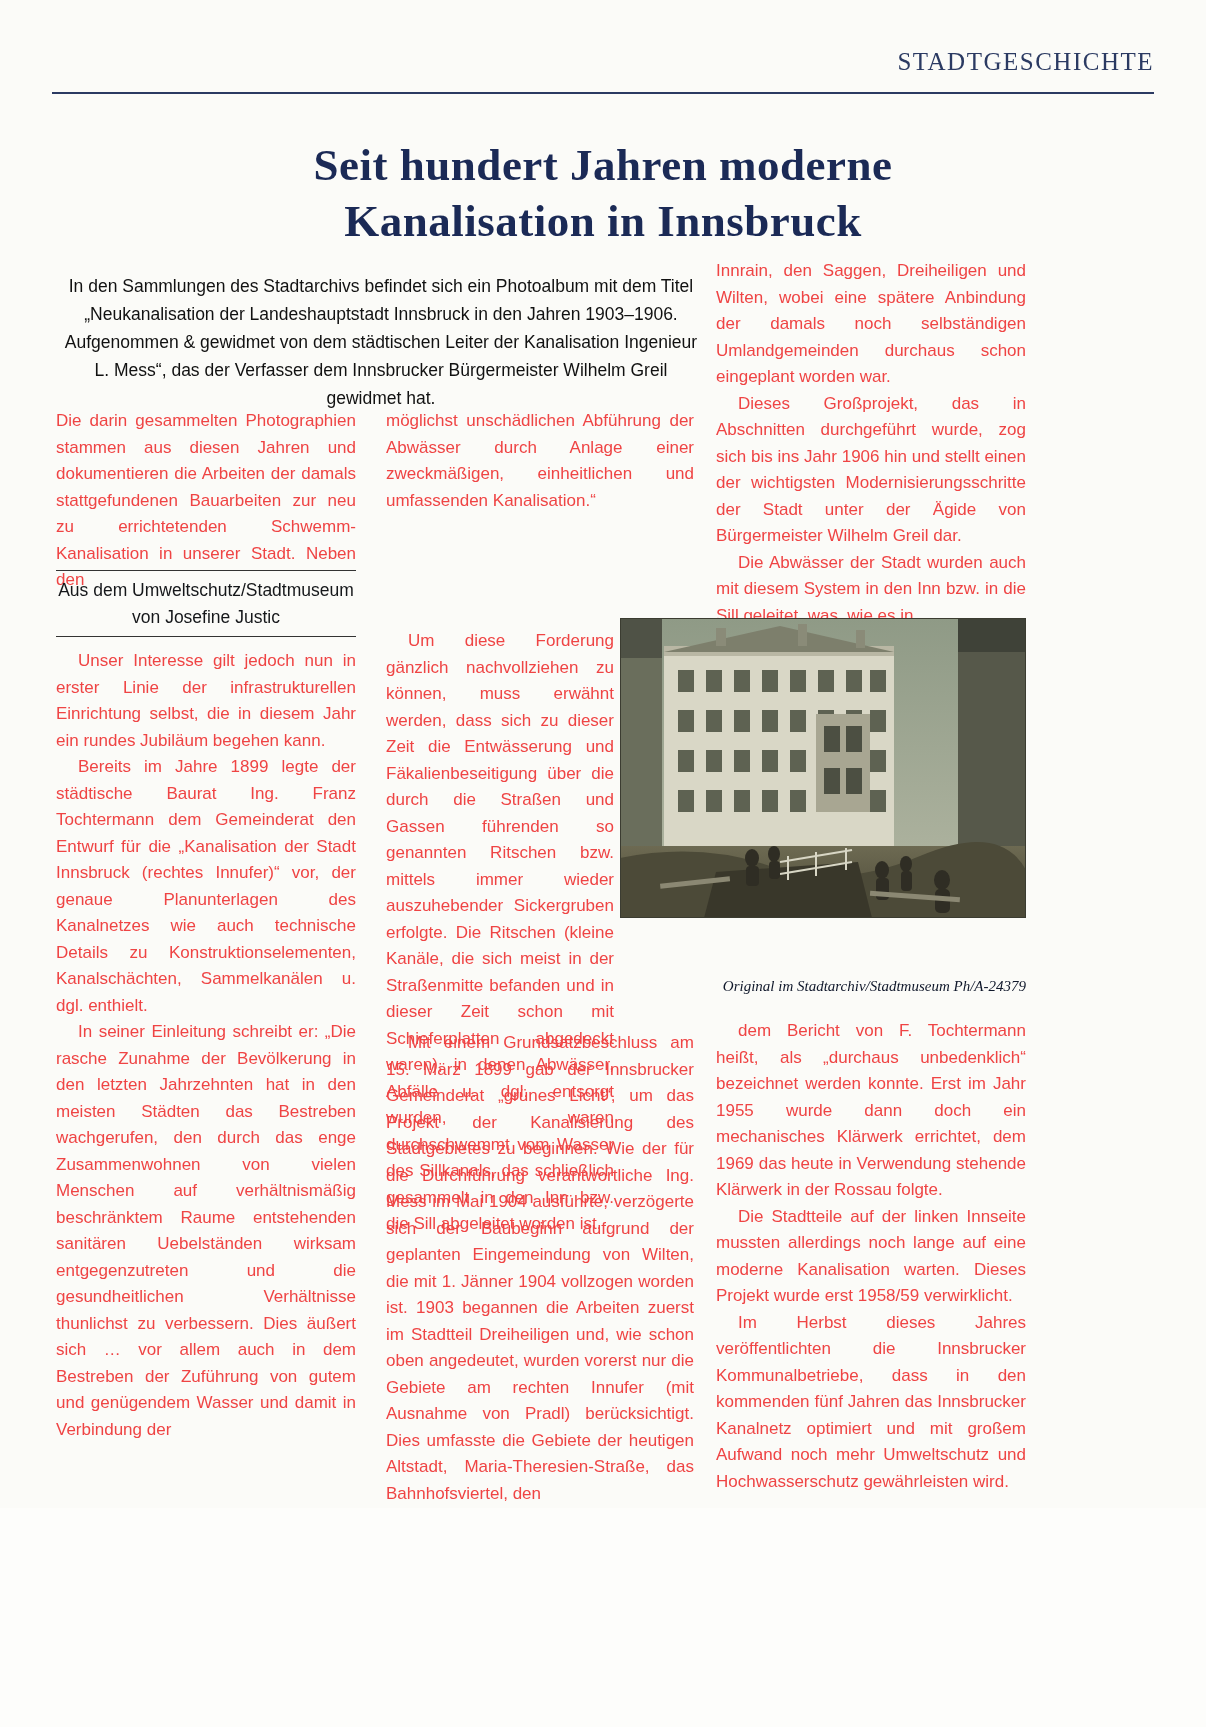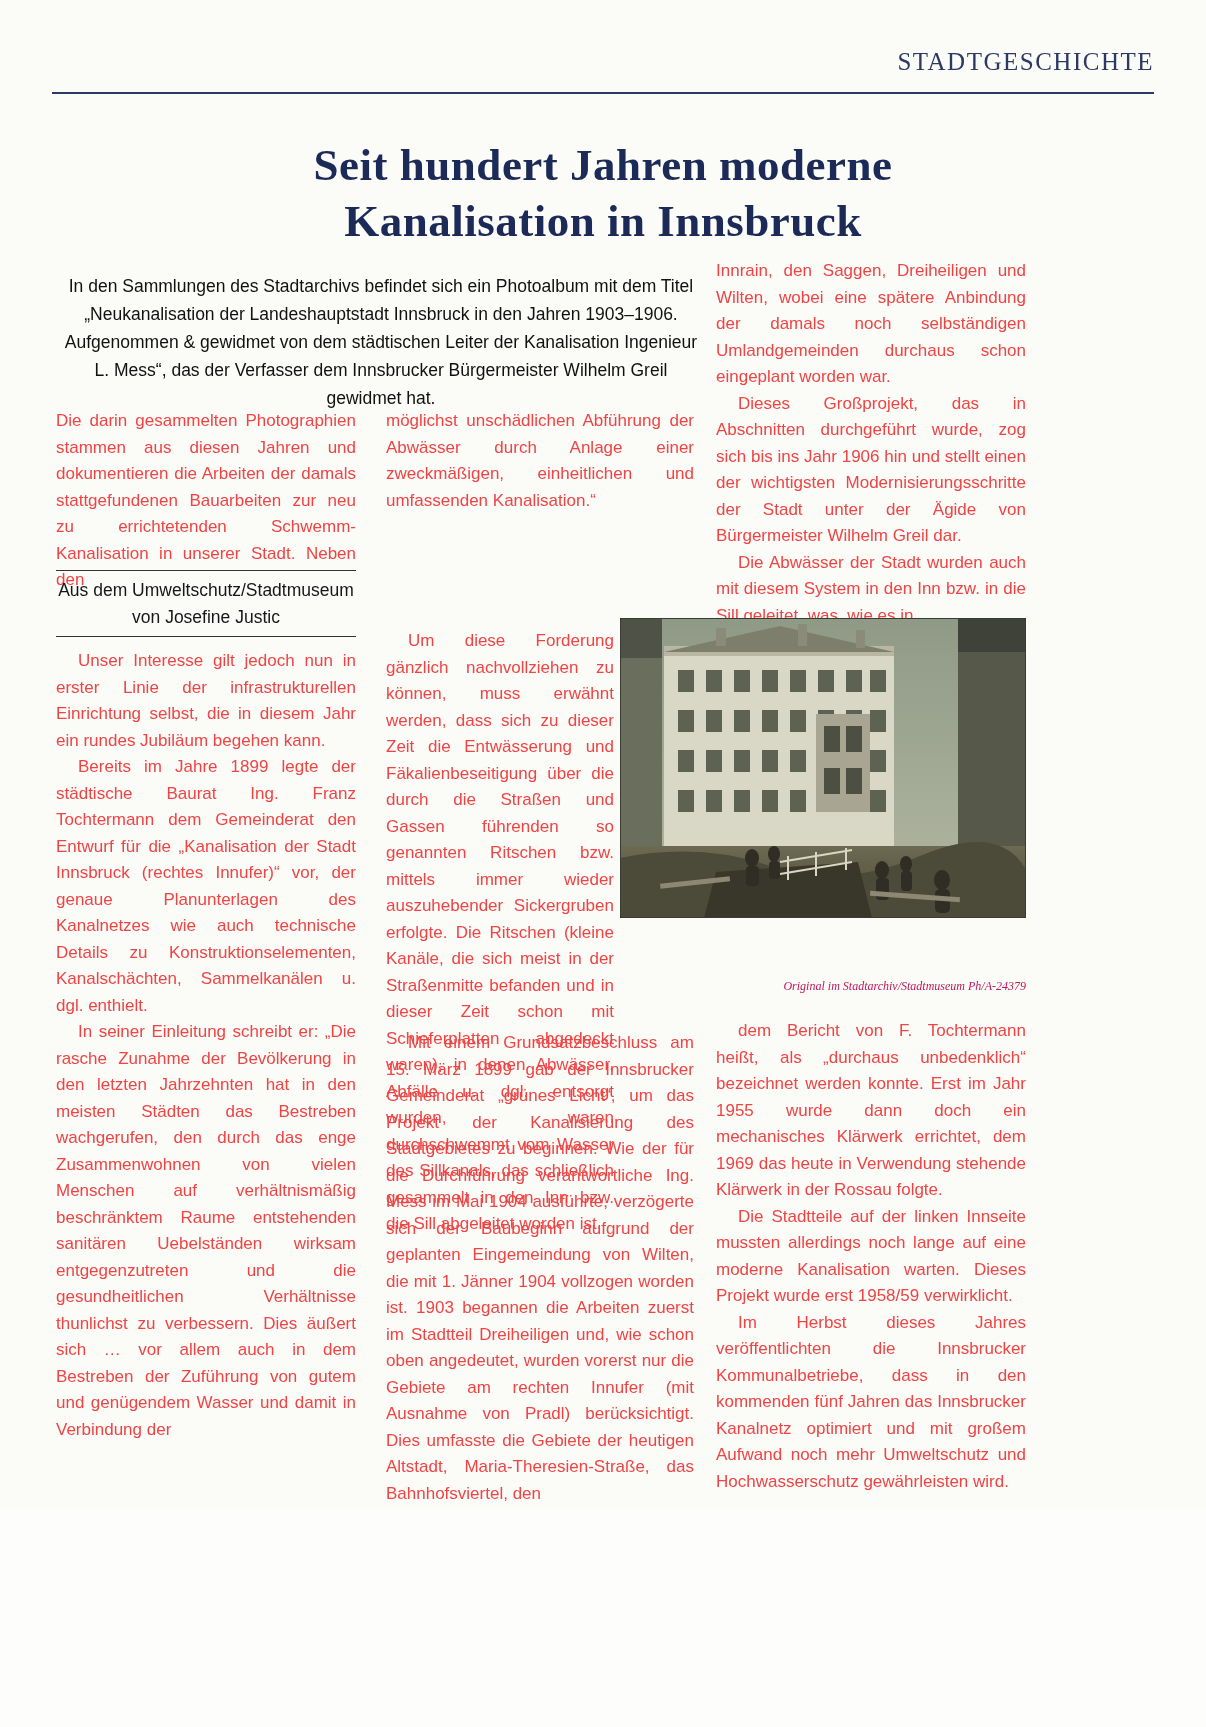--- a/index.html
+++ b/index.html
@@ -156,24 +156,24 @@
     line-height: 24px;
     color: #15171a;
   }
   .credit {
     position: absolute;
     left: 620px;
     top: 975px;
     width: 406px;
     font-family: "Liberation Serif", serif;
     font-style: italic;
-    font-size: 12px;
+    font-size: 15px;
     line-height: 22px;
     text-align: right;
-    color: #be185d;
+    color: #0f172a;
   }
 
   
   .footer-rule {
     position: absolute;
     left: 52px;
     top: 1625px;
     width: 1102px;
     height: 1px;
     background: #9aa0a8;

